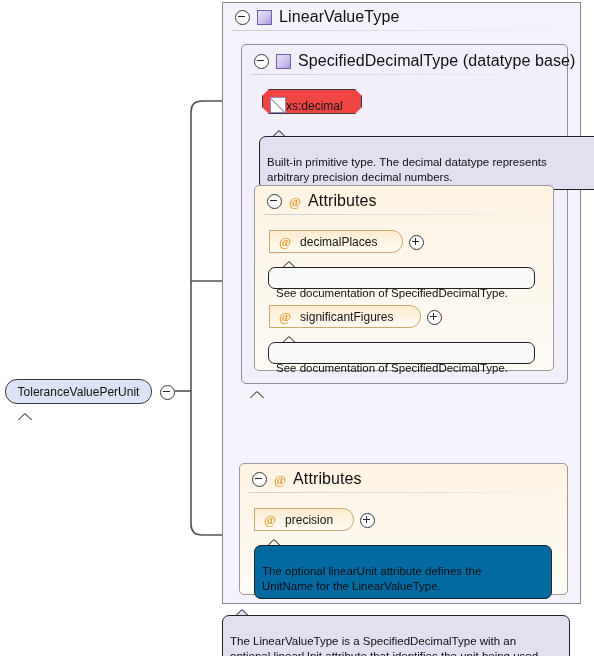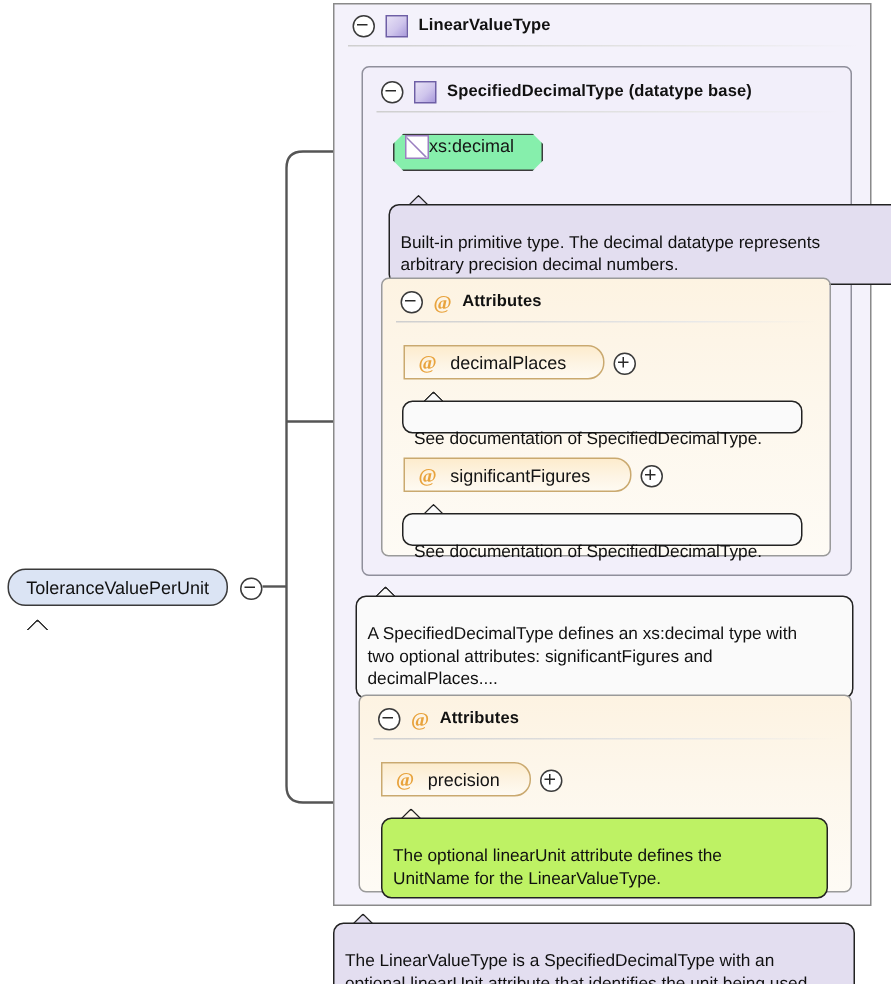--- a/index.html
+++ b/index.html
@@ -53,24 +53,23 @@
     position: absolute;
     left: 0; top: 0;
     height: 26px;
     display: flex;
     align-items: center;
     gap: 7px;
     padding-left: 9px;
     white-space: nowrap;
   }
   .gb-head .gb-title {
-    font-size: 11px;
+    font-size: 16px;
     color: #111111;
     letter-spacing: 0.1px;
-    font-weight: bold;
   }
   .gb-rule {
     position: absolute;
     height: 1px;
     left: 10px;
     background: linear-gradient(to right, #cfcfcf 0%, #e8e8e8 70%, rgba(255,255,255,0) 100%);
   }
 
   
   .circ {
@@ -128,25 +127,25 @@
     color: #e8a33d;
     font-family: "Liberation Serif", serif;
     font-weight: bold;
   }
 
   
   .node-simpletype {
     position: absolute;
     box-sizing: border-box;
     display: flex;
-    align-items: flex-start;
+    align-items: flex-end;
     gap: 0;
     padding: 0 10px 0 7px;
     height: 25px;
-    background: #86efac;
+    background: #ef4444;
     border: 1.3px solid #3b3b3b;
     clip-path: polygon(7px 0, calc(100% - 7px) 0, 100% 7px, 100% calc(100% - 7px),
                        calc(100% - 7px) 100%, 7px 100%, 0 calc(100% - 7px), 0 7px);
     white-space: nowrap;
   }
   .node-simpletype .lbl { font-size: 12px; color: #151515; }
 
   
   .node-element {
     position: absolute;
@@ -192,21 +191,21 @@
     border: 1.3px solid #222222;
     border-radius: 7px;
     padding: 3px 7px 4px 7px;
     font-size: 11.5px;
     line-height: 15px;
     color: #101010;
     white-space: pre-line;
   }
   .bub-purple { background: #e3def0; }
   .bub-white  { background: #fafafa; }
-  .bub-cream  { background: #bef264; }
+  .bub-cream  { background: #0369a1; }
 
   
   .tail {
     position: absolute;
     width: 16px; height: 9px;
     overflow: hidden;
   }
   .tail::before {
     content: "";
     position: absolute;
@@ -300,25 +299,20 @@
     <span>significantFigures</span>
   </div>
   <span class="circ plus attr-plus" style="left:427px; top:310px;"></span>
 
   <div class="tail t-white" style="left:281px; top:334px;"></div>
   <div class="bubble bub-white" style="left:268px; top:342px; width:267px; height:22px;">
     <span>See documentation of SpecifiedDecimalType.</span>
   </div>
 
   <div class="tail t-white" style="left:249px; top:389px;"></div>
-  <div class="bubble bub-white" style="left:237px; top:397px; width:332px;">
-    <span>A SpecifiedDecimalType defines an xs:decimal type with
-two optional attributes: significantFigures and
-decimalPlaces....</span>
-  </div>
 
   <div class="groupbox gb-amber" style="left:239px; top:463px; width:329px; height:132px;"></div>
 
   <div class="gb-head" style="left:243px; top:466px; width:320px;">
     <span class="circ"></span>
     <span class="ico-at">@</span>
     <span class="gb-title">Attributes</span>
   </div>
   <div class="gb-rule" style="left:249px; top:492px; width:310px;"></div>
 

